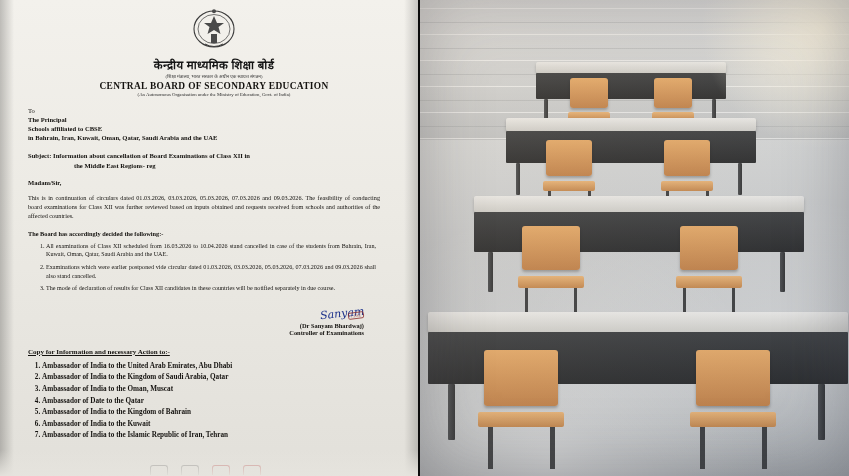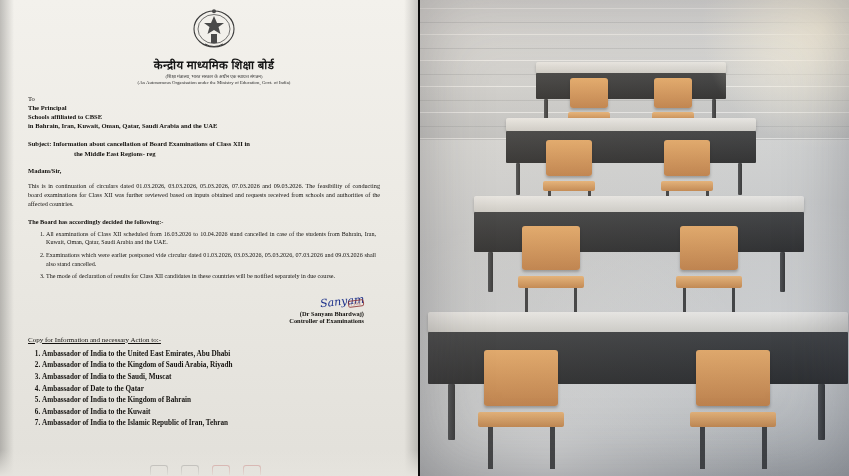--- a/index.html
+++ b/index.html
@@ -162,21 +162,21 @@
     font-size: 6.4px;
     font-weight: bold;
     margin-top: 1px;
   }
   .sign-desig {
     font-size: 6.4px;
     font-weight: bold;
   }
   .copy-head {
     font-size: 7px;
-    font-weight: normal;
+    font-weight: bold;
     margin-top: 12px;
     text-decoration: underline;
   }
   ol.copy {
     margin: 5px 0 0 0;
     padding-left: 14px;
     font-size: 7.2px;
     font-weight: bold;
     line-height: 1.46;
   }
@@ -321,20 +321,21 @@
             <path d="M23 8 L26 15 L33 15 L27.5 19 L29.5 26 L23 22 L16.5 26 L18.5 19 L13 15 L20 15 Z" fill="#4a4a4a"></path>
             <rect x="20" y="26" width="6" height="9" fill="#4a4a4a"></rect>
             <path d="M14 36 q9 5 18 0" fill="none" stroke="#3b3b3b" stroke-width="1"></path>
             <circle cx="23" cy="3.2" r="2" fill="#4a4a4a"></circle>
           </svg>
         </span>
       </div>
 
       <div class="hdr-hindi">केन्द्रीय माध्यमिक शिक्षा बोर्ड</div>
       <div class="hdr-hindi-sub">(शिक्षा मंत्रालय, भारत सरकार के अधीन एक स्वायत्त संगठन)</div>
+      <div class="hdr-en">CENTRAL BOARD OF SECONDARY EDUCATION</div>
       <div class="hdr-en-sub">(An Autonomous Organisation under the Ministry of Education, Govt. of India)</div>
 
 
 
       <div class="blk">
         <div>To</div>
         <div style="font-weight:bold">The Principal</div>
         <div style="font-weight:bold">Schools affiliated to CBSE</div>
         <div style="font-weight:bold">in Bahrain, Iran, Kuwait, Oman, Qatar, Saudi Arabia and the UAE</div>
       </div>
@@ -358,23 +359,23 @@
 
       <div class="sign-wrap">
         <div class="sign-scribble">Sanyam</div>
         <span class="sign-stamp">CBSE</span>
         <div class="sign-name">(Dr Sanyam Bhardwaj)</div>
         <div class="sign-desig">Controller of Examinations</div>
       </div>
 
       <div class="copy-head">Copy for Information and necessary Action to:-</div>
       <ol class="copy">
-        <li>Ambassador of India to the United East Emirates, Abu Dhabi</li>
-        <li>Ambassador of India to the Kingdom of Saudi Arabia, Riyadh</li>
-        <li>Ambassador of India to the Saudi, Muscat</li>
+        <li>Ambassador of India to the United Arab Emirates, Abu Dhabi</li>
+        <li>Ambassador of India to the Kingdom of Saudi Arabia, Qatar</li>
+        <li>Ambassador of India to the Oman, Muscat</li>
         <li>Ambassador of Date to the Qatar</li>
         <li>Ambassador of India to the Kingdom of Bahrain</li>
         <li>Ambassador of India to the Kuwait</li>
         <li>Ambassador of India to the Islamic Republic of Iran, Tehran</li>
 
       </ol>
     </div>
 
     <div class="doc-ui-row">
       <span></span>

